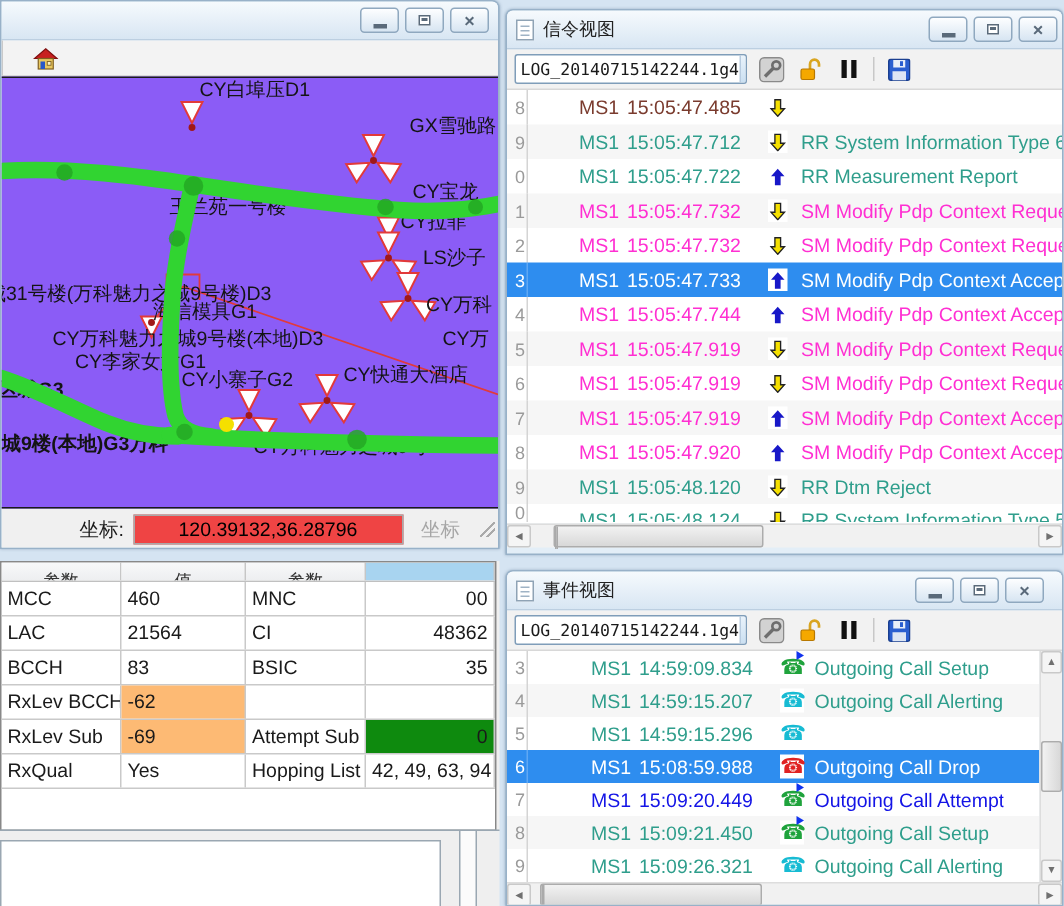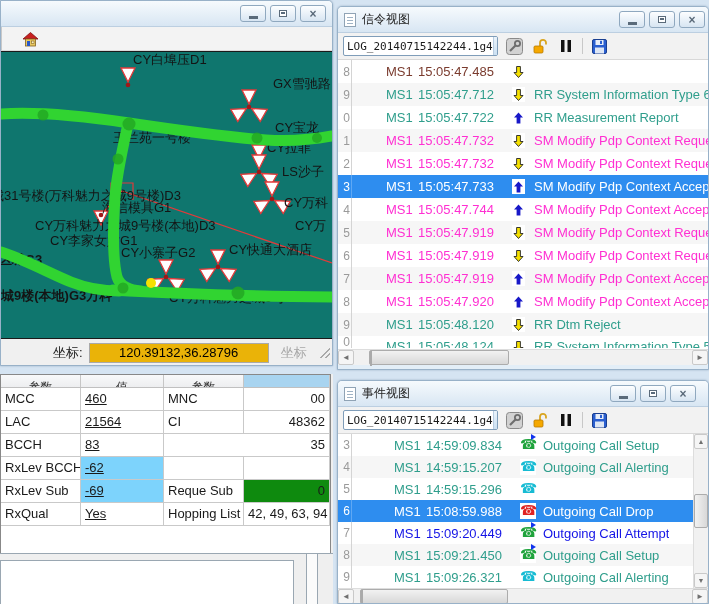--- a/index.html
+++ b/index.html
@@ -75,45 +75,45 @@
   .vs-arrow { position:absolute; left:0; width:14px; height:15px; background:#F5F5F5; border:1px solid #C9C9C9;
     border-radius:2px; font-size:7px; color:#707070; display:flex; align-items:center; justify-content:center; }
   .vs-up { top:0; } .vs-down { bottom:0; }
   .vs-thumb { position:absolute; left:0; width:14px; height:34px; background:linear-gradient(90deg,#F2F2F2,#D8D8D8);
     border:1px solid #ACACAC; border-radius:2px; }
   .vs-grip { height:8px; width:7px; margin:12px auto; border-top:1px solid #AAA; border-bottom:1px solid #AAA;
     background:linear-gradient(transparent 3px,#AAA 3px,#AAA 4px,transparent 4px); }
   
   #map-win { left:0; top:6; width:333px; height:366px; border-radius:0 5px 0 0; }
   .map-toolbar { height:24px; background:#F3F3F3; border-bottom:1px solid #DADADA; display:flex; align-items:center; padding-left:18px; border-left:1px solid #C9C9C9; }
-  .map-area { height:288px; background:#0f766e; border-top:1px solid #1A1A1A; border-bottom:1px solid #1A1A1A; position:relative; }
+  .map-area { height:288px; background:#8b5cf6; border-top:1px solid #1A1A1A; border-bottom:1px solid #1A1A1A; position:relative; }
   .map-area svg text { font-family:"Liberation Sans","DejaVu Sans",sans-serif; font-size:13px; fill:#141414; }
   .coord-bar { height:27px; display:flex; align-items:center; background:#F0F0F0; padding-left:52px; gap:6px; }
   .coord-label { font-size:13px; }
   .coord-input { width:180px; height:20px; border:1px solid #A9A9A9; text-align:center; font-size:13px;
-    font-family:"Liberation Sans",sans-serif; background:#eab308; }
+    font-family:"Liberation Sans",sans-serif; background:#ef4444; }
   .coord-btn { font-size:13px; color:#A6A6A6; background:none; border:none; padding:0 6px; }
   .grip { margin-left:auto; margin-right:2px; width:10px; height:10px;
      background:linear-gradient(135deg,transparent 45%,#AAA 45%,#AAA 55%,transparent 55%,transparent 70%,#AAA 70%,#AAA 80%,transparent 80%); }
   
   #sig-win { left:337px; top:6px; width:372px; height:364px; }
   #sig-list { height:289px; }
   #evt-win { left:337px; top:380px; width:372px; height:224px; }
   #evt-list { height:154px; }
   
   #table-zone { position:absolute; left:0; top:374px; width:333px; height:230px; background:#EFEFEF; }
   .ptable { position:absolute; left:0; top:0; width:331px; height:180px; background:#FFF; border:1px solid #888; overflow:hidden; }
   .thead { display:flex; height:13px; overflow:hidden; border-bottom:1px solid #C0C0C0; }
   .thcell { background:linear-gradient(#F8F9FA,#EDEEF0); border-right:1px solid #C6C6C6;
     font-size:12px; color:#333; text-align:center; line-height:24px; overflow:hidden; }
   .thcell.selcol { background:#A8D4F0; }
   .trow { display:flex; height:23px; border-bottom:1px solid #C9C9C9; }
   .tcell { border-right:1px solid #C9C9C9; padding:3px 4px 0 4px; font-size:13px; overflow:hidden; white-space:nowrap; }
-  .c0 { width:80px; flex:none; } .c1 { width:83px; flex:none;text-decoration:underline; } .c2 { width:80px; flex:none; } .c3 { flex:1;text-align:right; }
-  .tcell.lightgreen { background:#7dd3fc; }
+  .c0 { width:80px; flex:none; } .c1 { width:83px; flex:none; } .c2 { width:80px; flex:none; } .c3 { flex:1;text-align:right; }
+  .tcell.lightgreen { background:#fdba74; }
   .tcell.darkgreen  { background:#0E8A0E; }
   .below-line { position:absolute; left:0; top:179px; width:333px; height:1px; background:#9AA7B2; }
   .white-box { position:absolute; left:0; top:186px; width:294px; height:46px; background:#FFF; border:1px solid #9AA7B2; }
   .side-strip { position:absolute; left:306px; top:180px; width:12px; height:50px; background:#FBFBFB;
     border-left:1px solid #9AA7B2; border-right:1px solid #9AA7B2; }
 </style>
 </head>
 <body>
 
 <div class="win" id="map-win">
@@ -482,32 +482,33 @@
         </div>
         <div class="trow">
           <div class="tcell c0">LAC</div>
           <div class="tcell c1">21564</div>
           <div class="tcell c2">CI</div>
           <div class="tcell c3">48362</div>
         </div>
         <div class="trow">
           <div class="tcell c0">BCCH</div>
           <div class="tcell c1">83</div>
+          <div class="tcell c2">BSIC</div>
           <div class="tcell c3">35</div>
         </div>
         <div class="trow">
           <div class="tcell c0">RxLev BCCH</div>
           <div class="tcell c1 lightgreen">-62</div>
           <div class="tcell c2"></div>
           <div class="tcell c3"></div>
         </div>
         <div class="trow">
           <div class="tcell c0">RxLev Sub</div>
           <div class="tcell c1 lightgreen">-69</div>
-          <div class="tcell c2">Reque Sub</div>
+          <div class="tcell c2">Attempt Sub</div>
           <div class="tcell c3 darkgreen">0</div>
         </div>
         <div class="trow">
           <div class="tcell c0">RxQual</div>
           <div class="tcell c1">Yes</div>
           <div class="tcell c2">Hopping List</div>
           <div class="tcell c3">42, 49, 63, 94</div>
         </div>
       </div>
   </div>

